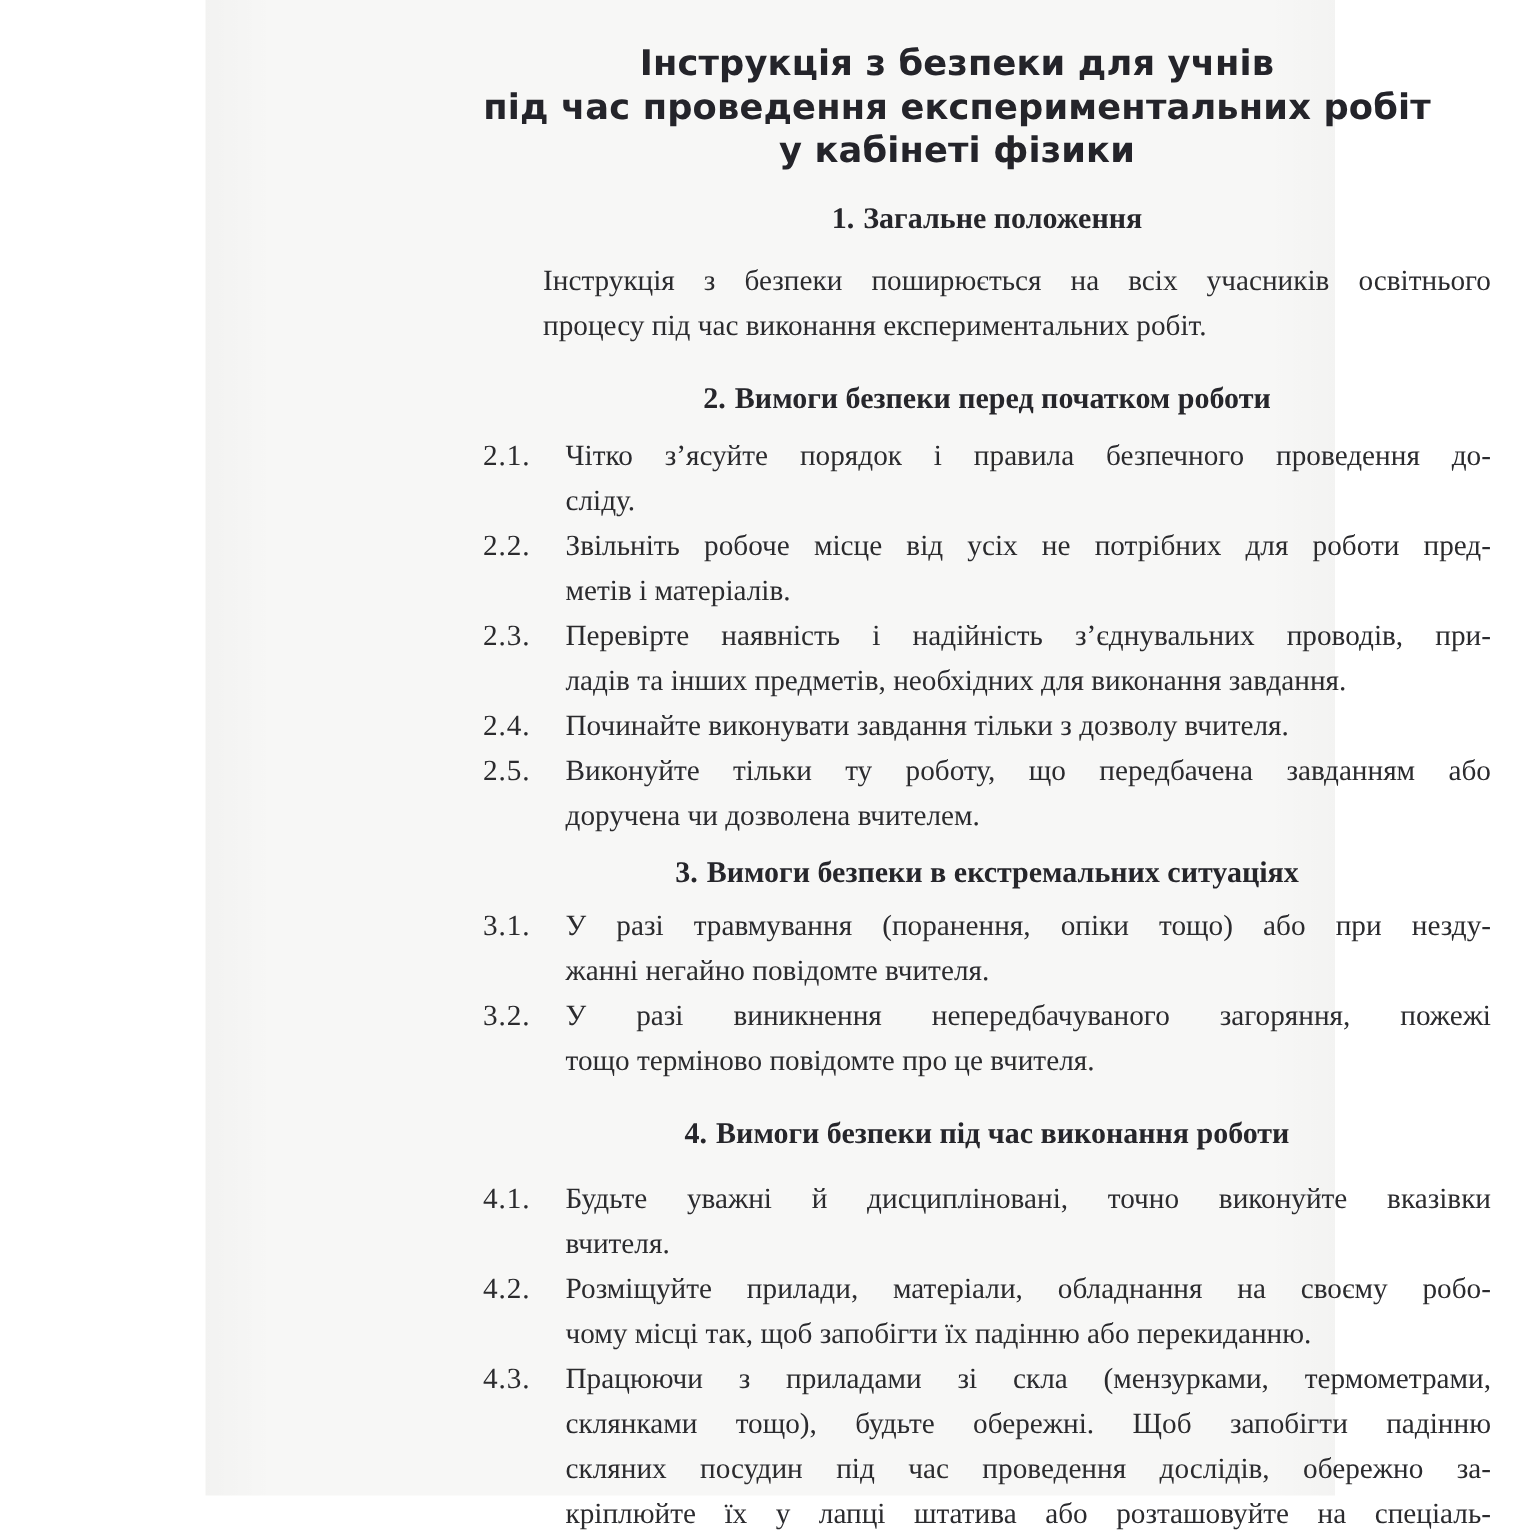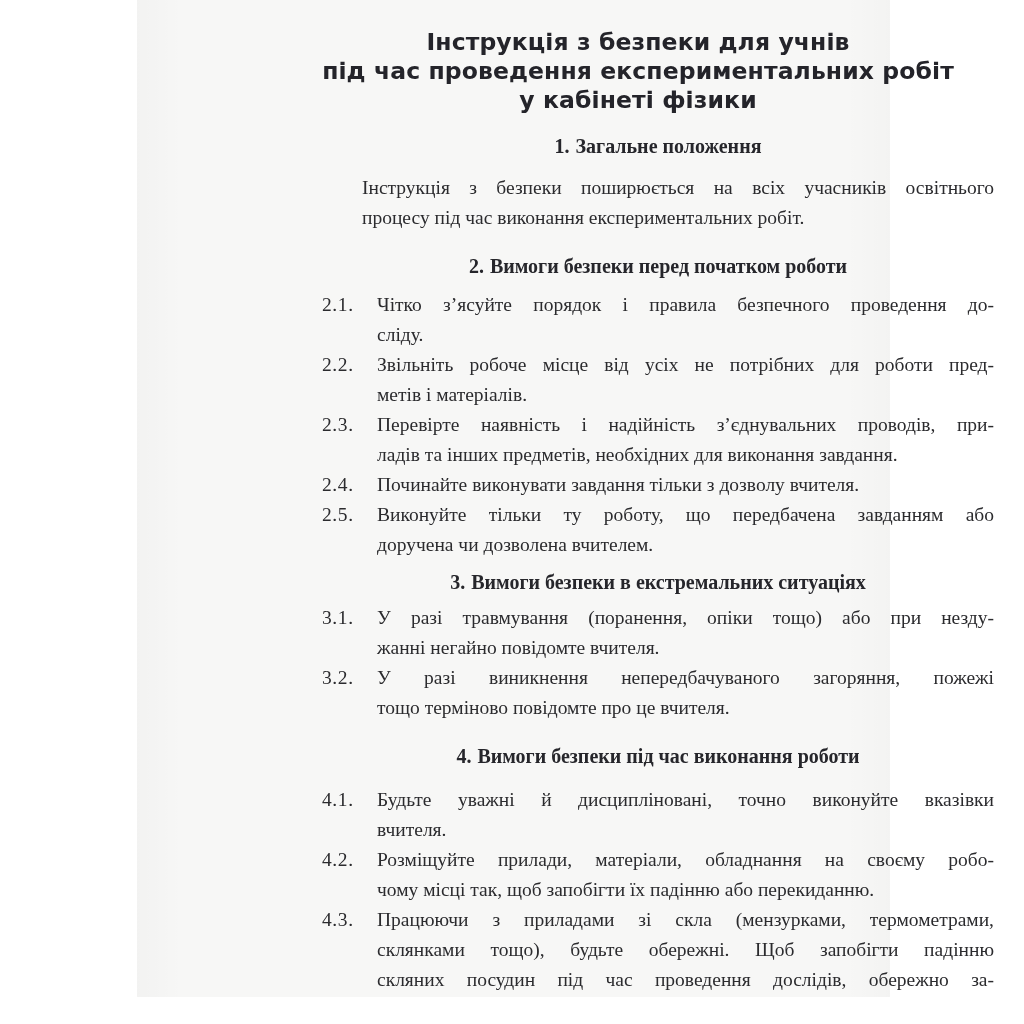--- a/index.html
+++ b/index.html
@@ -244,18 +244,19 @@
         <span class="ln endline">чому місці так, щоб запобігти їх падінню або перекиданню.</span>
       </span>
     </div>
 
     <div class="clause">
       <span class="clause-num">4.3.</span>
       <span class="clause-body">
         <span class="ln loose">Працюючи з приладами зі скла (мензурками, термометрами,</span>
         <span class="ln loose">склянками тощо), будьте обережні. Щоб запобігти падінню</span>
         <span class="ln loose">скляних посудин під час проведення дослідів, обережно за-</span>
+        <span class="ln loose">кріплюйте їх у лапці штатива або розташовуйте на спеціаль-</span>
 
       </span>
     </div>
 
   </div>
 </div>
 
 </body></html>

